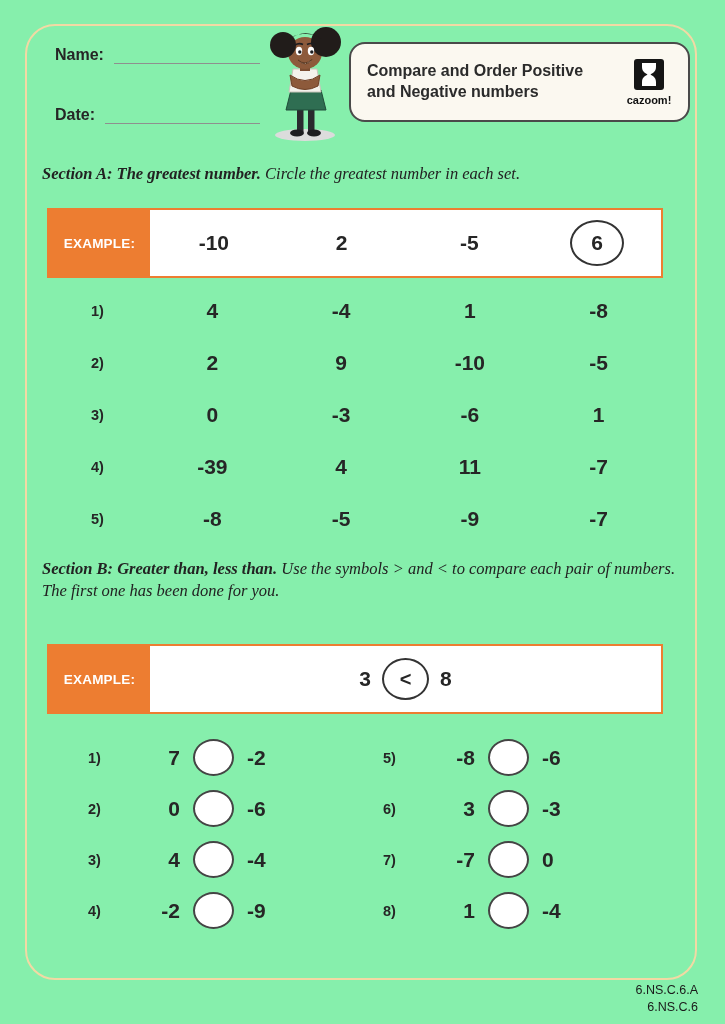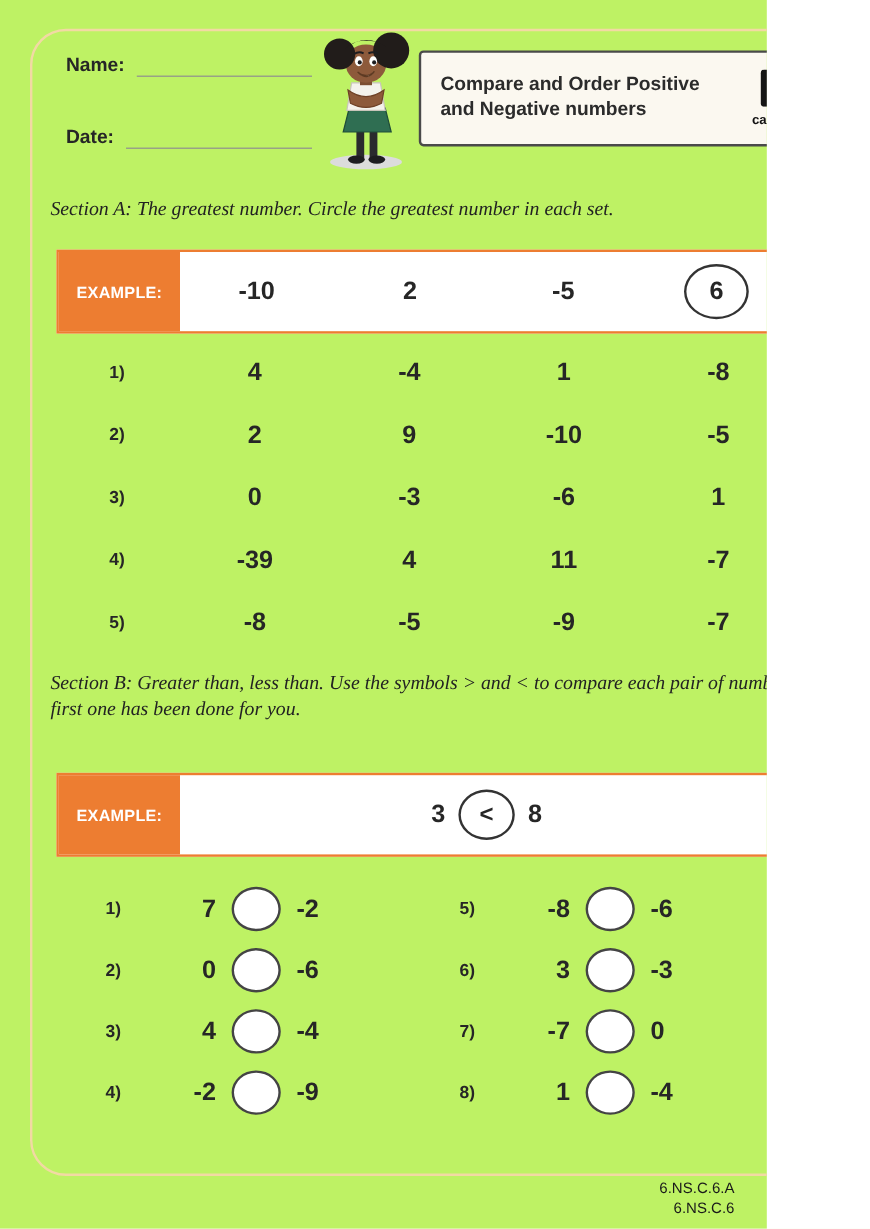--- a/index.html
+++ b/index.html
@@ -1,46 +1,46 @@
 <!DOCTYPE html>
 <html><head>
 <meta charset="utf-8">
 <style>
   html,body{margin:0;padding:0;background:#ffffff;}
   .sheet{
-    position:relative;width:639px;height:1024px;background:#bef264;
+    position:relative;width:725px;height:1024px;background:#86efac;
     font-family:"Liberation Sans",sans-serif;color:#262626;overflow:hidden;
   }
   .frame{
     position:absolute;left:25px;top:24px;width:672px;height:956px;
     border:2px solid #F2D9A4;border-radius:30px;box-sizing:border-box;
   }
   
   .field-row{position:absolute;left:55px;display:flex;align-items:flex-end;width:205px;
     font-weight:bold;font-size:16px;}
   .field-row .line{flex:1;border-bottom:1.5px solid #8f8f8f;margin-left:10px;height:17px;}
   .name-row{top:46px;}
   .date-row{top:80px;margin-top:26px;}
   .character{position:absolute;left:253px;top:24px;}
   .title-box{
     position:absolute;left:349px;top:42px;width:341px;height:80px;box-sizing:border-box;
-    border:2px solid #4a4a4a;border-radius:4px;background:#FBF8F0;
+    border:2px solid #4a4a4a;border-radius:16px;background:#FBF8F0;
     display:flex;align-items:center;padding:0 10px 0 16px;
   }
   .title-text{font-weight:bold;font-size:16px;line-height:1.3;width:237px;color:#2b2b2b;}
   .logo{margin-left:auto;width:58px;text-align:center;}
   .logo-text{font-family:Liberation Sans, sans-serif;font-weight:bold;font-size:11px;margin-top:0;color:#111;}
   
   .section-heading{
     position:absolute;left:42px;font-family:"Liberation Serif",serif;
     font-size:16.5px;font-style:italic;color:#222;line-height:1.35;
   }
   .heading-a{top:163px;width:640px;}
   .heading-b{top:558px;width:655px;}
-  .section-heading .hd-bold{font-weight:normal;margin-top:24px;}
+  .section-heading .hd-bold{font-weight:bold;margin-top:24px;}
   
   .example-box{
     position:absolute;left:47px;width:616px;height:70px;box-sizing:border-box;
     border:2.5px solid #ED7D31;display:flex;align-items:stretch;background:#fff;
   }
   .example-a{top:208px;}
   .example-b{top:644px;}
   .example-label{
     width:101px;flex-shrink:0;background:#ED7D31;color:#ffffff;font-weight:bold;
     font-size:13.5px;display:flex;align-items:center;justify-content:center;letter-spacing:.2px;

